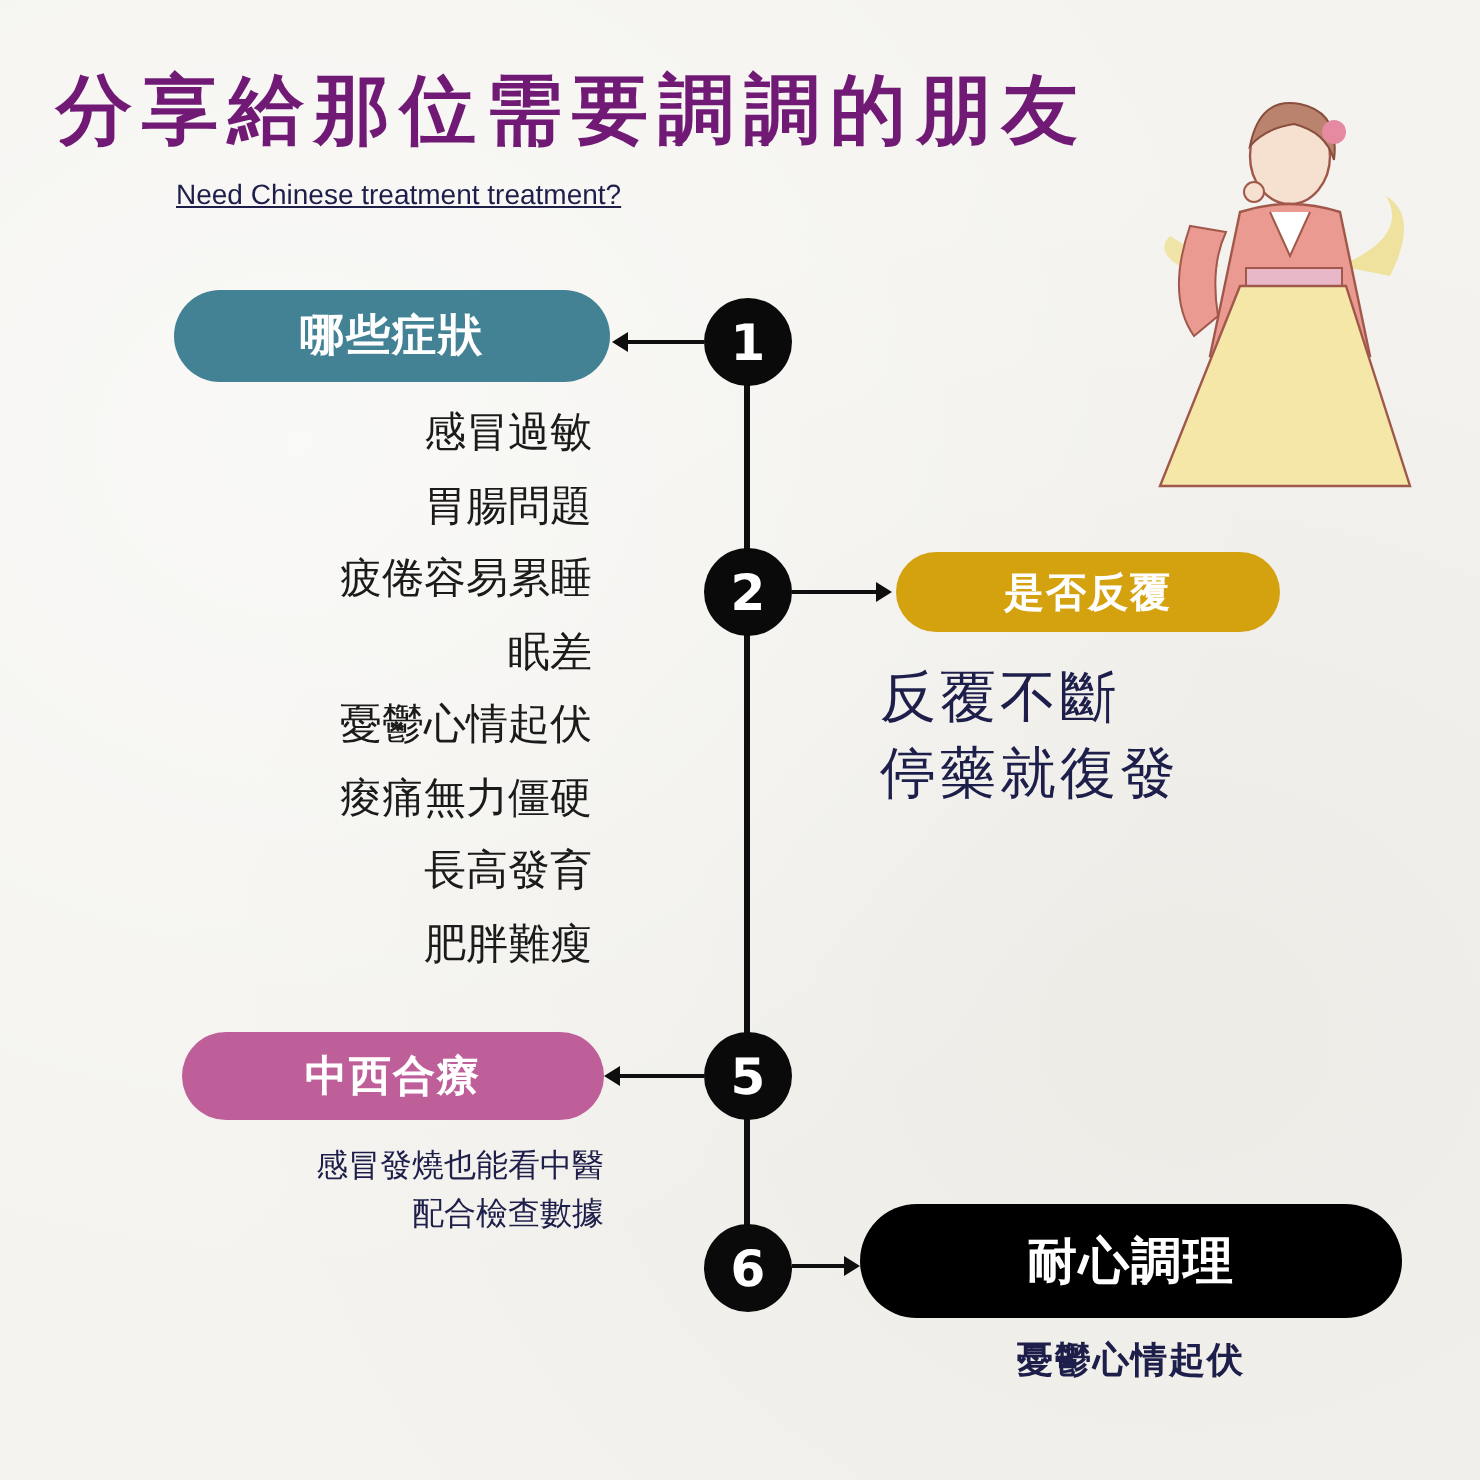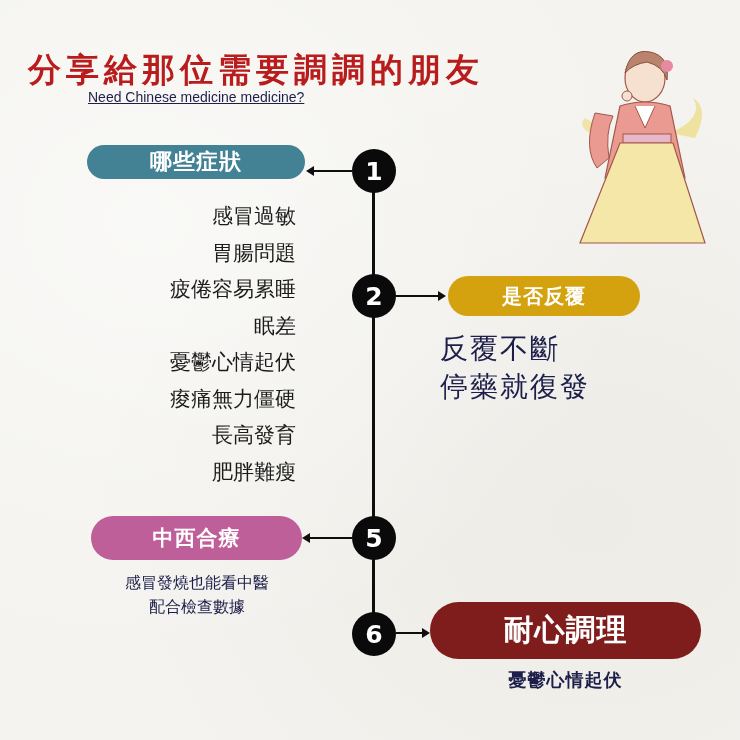--- a/index.html
+++ b/index.html
@@ -9,22 +9,22 @@
     background: #f4f3ef;
     background-image:
       radial-gradient(ellipse at 20% 30%, rgba(255,255,255,0.5), transparent 60%),
       radial-gradient(ellipse at 80% 70%, rgba(230,228,222,0.5), transparent 60%);
     font-family: "DejaVu Sans", "Liberation Sans", sans-serif;
     color: #1a1a1a;
   }
   .abs { position: absolute; }
   .title {
     left: 28px; top: 30px;
-    font-size: 33px; font-weight: bold; letter-spacing: 5px;
-    color: #b91c1c; white-space: nowrap; margin-top: 18px;
+    font-size: 38px; font-weight: bold; letter-spacing: 5px;
+    color: #701a75; white-space: nowrap;
   }
   .subtitle {
     left: 88px; top: 89px;
     font-size: 14px; color: #1d1f4a; text-decoration: underline;
     font-family: "Liberation Sans", sans-serif;
   }
   .vline {
     left: 372px; top: 171px; width: 3px; height: 463px; background: #0e0e0e;
   }
   .circle {
@@ -49,54 +49,54 @@
   .sym-list {
     left: 100px; top: 198px; width: 196px;
     text-align: right; font-size: 21px; line-height: 36.5px; color: #1b1b1b;
   }
   .sym-list div { white-space: nowrap; }
   .recur {
     left: 440px; top: 330px; width: 210px; text-align: left;
     font-size: 28px; line-height: 38px; color: #1d1f4a; letter-spacing: 2px;
   }
   .integ {
-    left: 92px; top: 571px; width: 210px; text-align: center;
+    left: 92px; top: 571px; width: 210px; text-align: right;
     font-size: 16px; line-height: 24px; color: #1d1f4a;
   }
   .patience {
     left: 430px; top: 668px; width: 271px; text-align: center;
     font-size: 18px; font-weight: bold; color: #1d1f4a; letter-spacing: 1px;
   }
   .figure { left: 575px; top: 38px; width: 140px; height: 210px; }
 </style>
 </head>
 <body>
 
 <div class="abs title">分享給那位需要調調的朋友</div>
-<div class="abs subtitle">Need Chinese medicine medicine?</div>
+<div class="abs subtitle">Need Chinese treatment treatment?</div>
 
 <div class="abs figure">
   <svg width="140" height="210" viewBox="0 0 140 210">
     <path d="M95 95 Q130 80 118 60 Q135 70 120 100 Z" fill="#eedd8a" opacity="0.8"></path>
     <path d="M10 80 Q0 90 25 100 L35 95 Z" fill="#eedd8a" opacity="0.7"></path>
     <ellipse cx="70" cy="40" rx="20" ry="24" fill="#f6e0d0" stroke="#a0584a" stroke-width="1.2"></ellipse>
     <path d="M50 35 Q55 10 75 14 Q95 18 92 42 Q88 28 72 24 Q58 26 50 35 Z" fill="#b9836e" stroke="#8a4e3e"></path>
     <circle cx="92" cy="28" r="6" fill="#e58aa0"></circle>
     <path d="M45 68 Q70 60 95 68 L110 140 Q70 150 30 140 Z" fill="#ea9a90" stroke="#a0584a" stroke-width="1.2"></path>
     <path d="M60 68 L70 90 L80 68" fill="#fff" stroke="#a0584a"></path>
     <rect x="48" y="96" width="48" height="9" fill="#e8b8c8" stroke="#a0584a"></rect>
     <path d="M45 105 L98 105 L130 205 L5 205 Z" fill="#f4e7a8" stroke="#a0584a" stroke-width="1.2"></path>
     <path d="M20 75 Q8 110 22 130 L34 120 Q30 95 38 78 Z" fill="#ea9a90" stroke="#a0584a"></path>
     <circle cx="52" cy="58" r="5" fill="#f6e0d0" stroke="#a0584a"></circle>
   </svg>
 </div>
 
 <div class="abs vline"></div>
 
-<div class="abs pill" style="left:87px;top:145px;width:218px;height:34px;background:#428294;font-size:22px;">哪些症狀</div>
+<div class="abs pill" style="left:87px;top:145px;width:218px;height:46px;background:#428294;font-size:22px;">哪些症狀</div>
 <div class="abs arrow-line arrow-left" style="left:312px;top:170px;width:40px;"></div>
 <div class="abs circle" style="left:352px;top:149px;">1</div>
 <div class="abs sym-list">
   <div>感冒過敏</div>
   <div>胃腸問題</div>
   <div>疲倦容易累睡</div>
   <div>眠差</div>
   <div>憂鬱心情起伏</div>
   <div>痠痛無力僵硬</div>
   <div>長高發育</div>
@@ -114,14 +114,14 @@
 <div class="abs pill" style="left:91px;top:516px;width:211px;height:44px;background:#bf5f99;font-size:21px;">中西合療</div>
 <div class="abs arrow-line arrow-left" style="left:308px;top:537px;width:44px;"></div>
 <div class="abs circle" style="left:352px;top:516px;">5</div>
 <div class="abs integ">
   <div>感冒發燒也能看中醫</div>
   <div>配合檢查數據</div>
 </div>
 
 <div class="abs circle" style="left:352px;top:612px;">6</div>
 <div class="abs arrow-line arrow-right" style="left:396px;top:632px;width:28px;"></div>
-<div class="abs pill" style="left:430px;top:602px;width:271px;height:57px;background:#7f1d1d;font-size:30px;border-radius:30px;">耐心調理</div>
+<div class="abs pill" style="left:430px;top:602px;width:271px;height:57px;background:#000000;font-size:25px;border-radius:30px;">耐心調理</div>
 <div class="abs patience">憂鬱心情起伏</div>
 
 </body></html>

